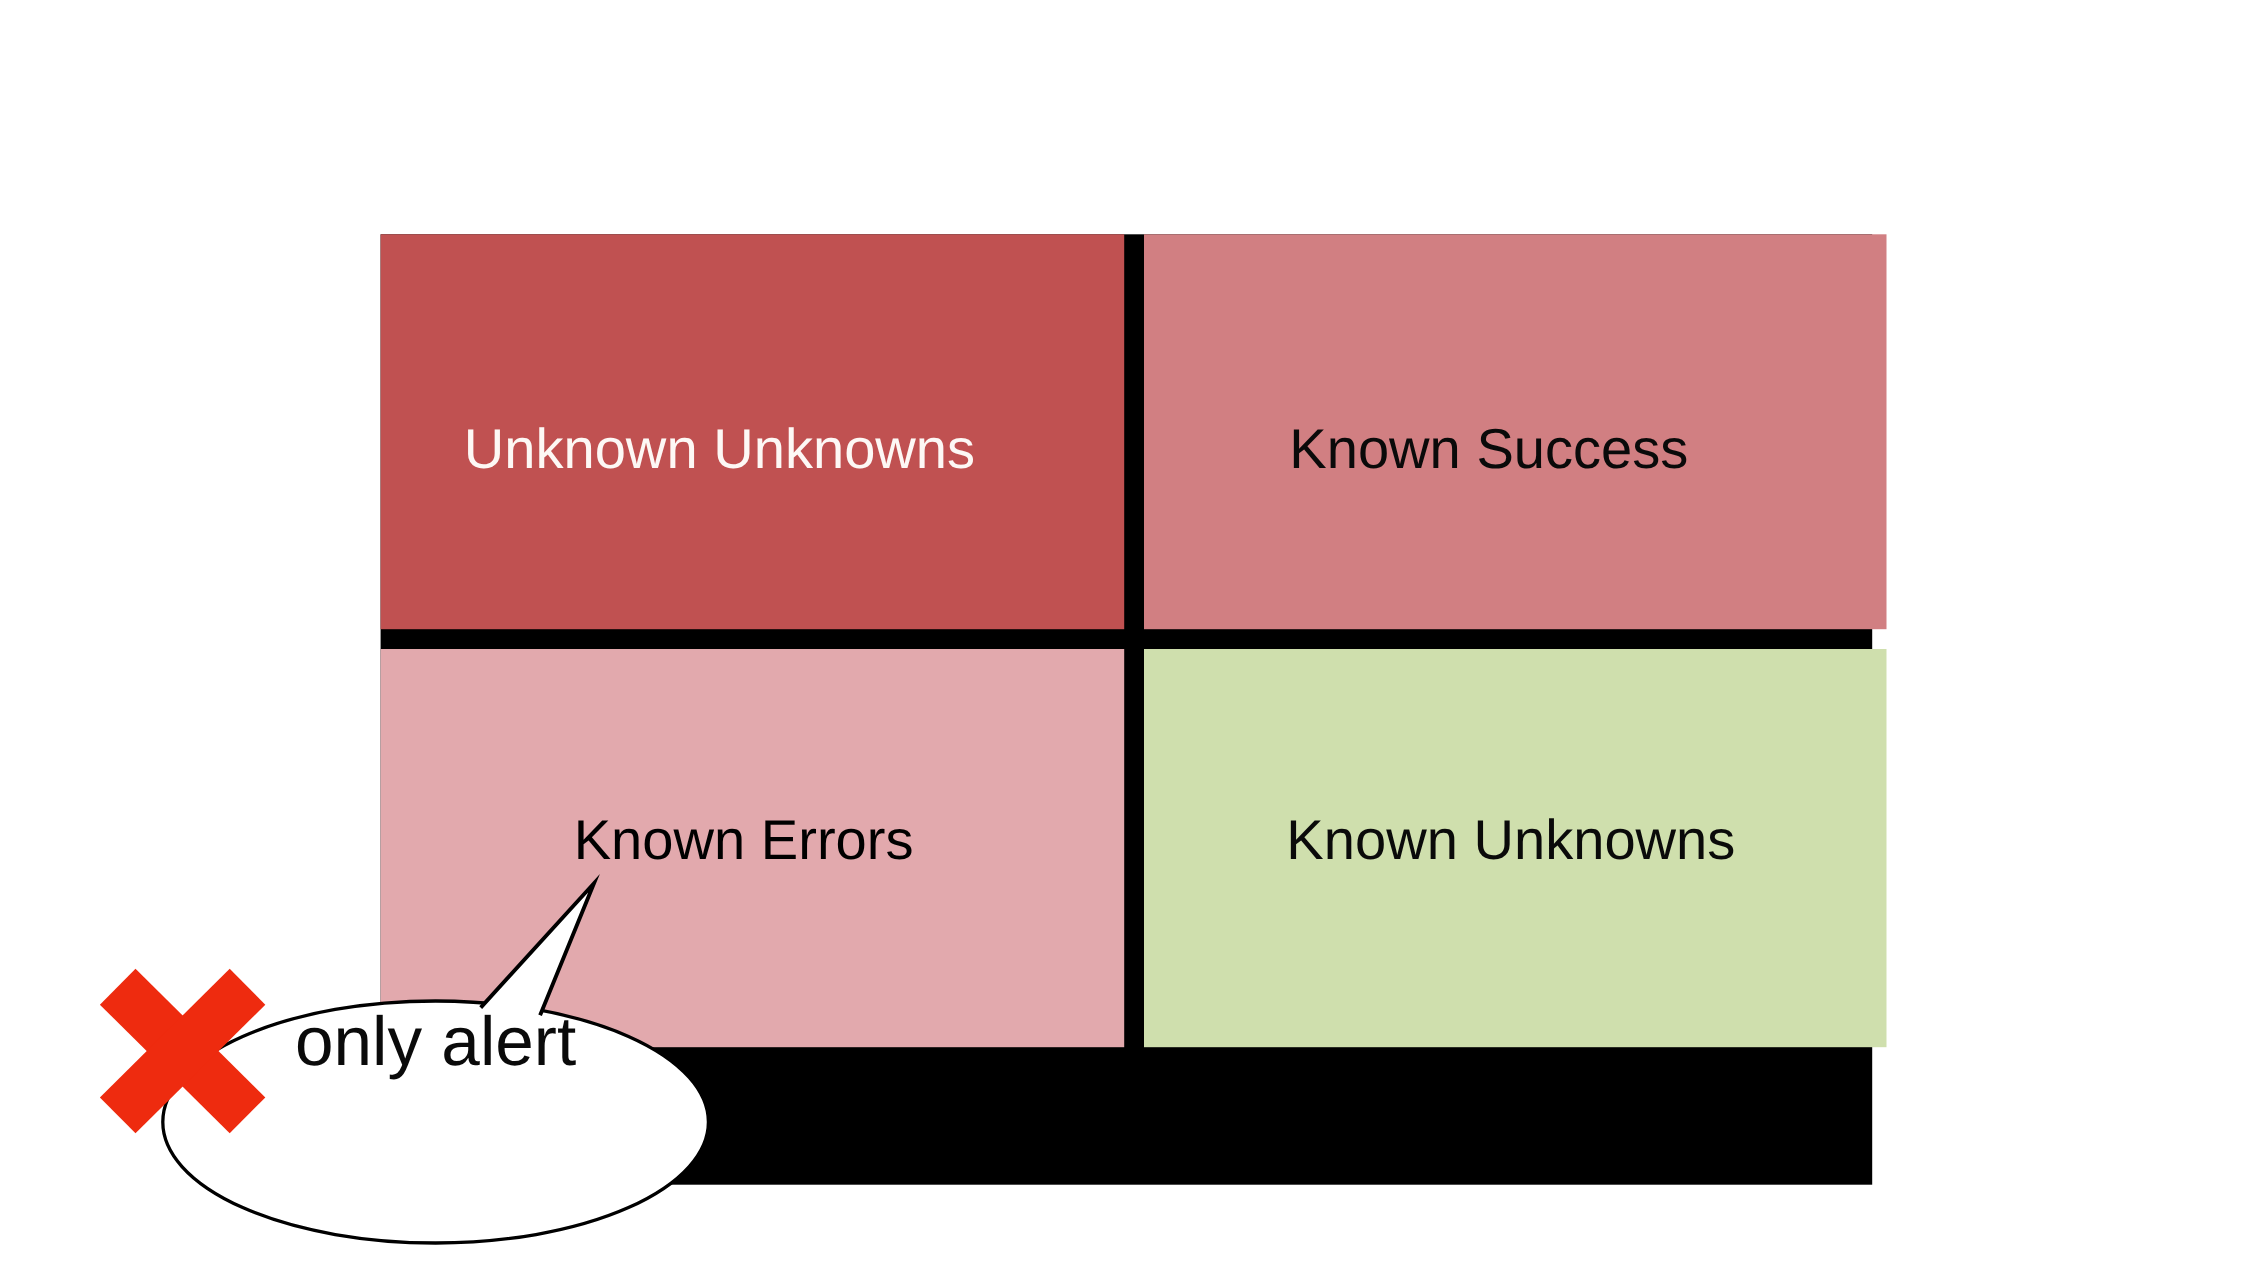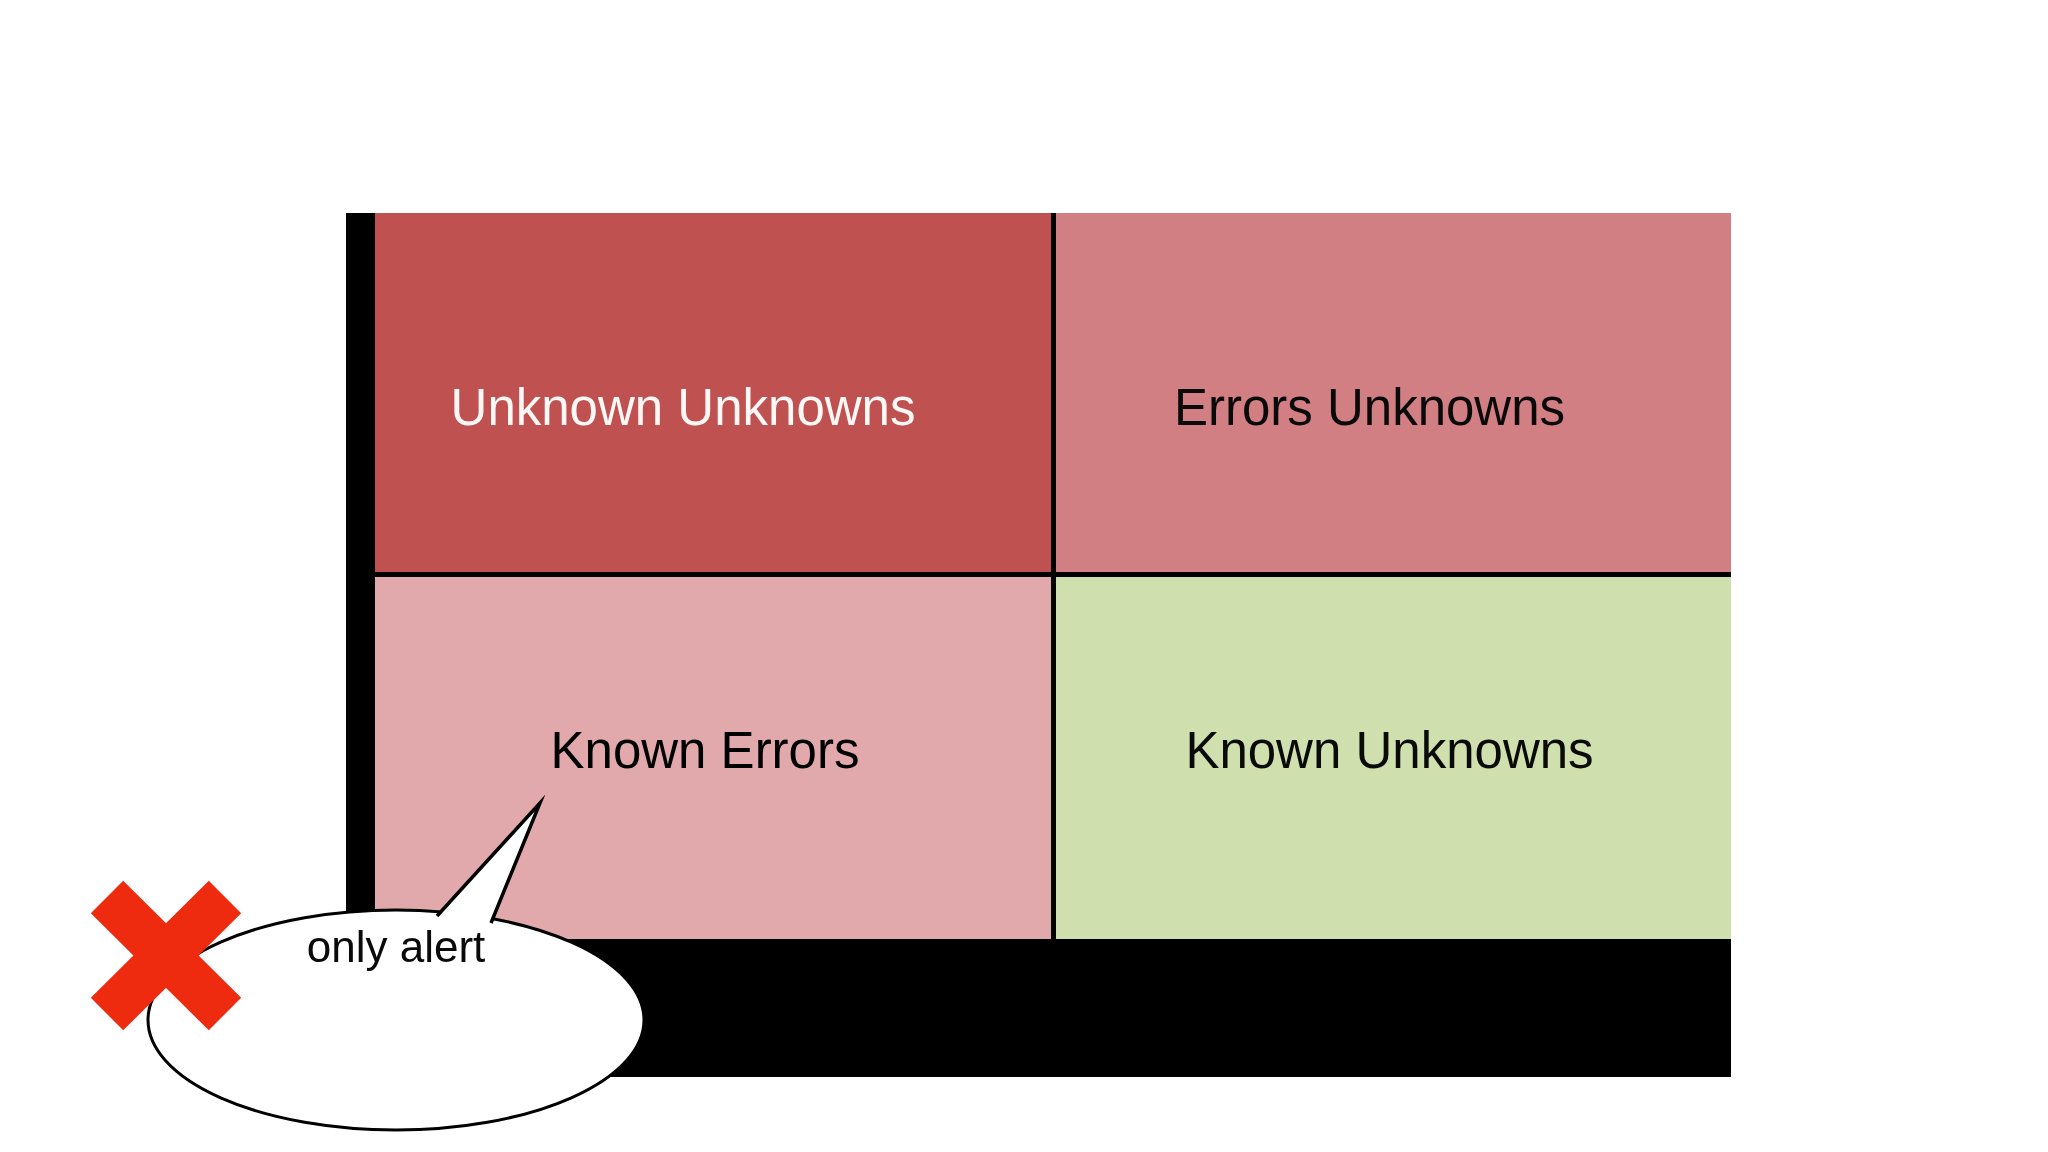--- a/index.html
+++ b/index.html
@@ -13,23 +13,22 @@
   }
   .grid {
     position: absolute;
     left: 346px;
     top: 213px;
     width: 1356px;
     height: 864px;
     display: grid;
     grid-template-columns: 676px 675px;
     grid-template-rows: 359px 362px;
-    gap: 5px;
+    gap: 18px;
     background: #000000;
-    padding-left: 29px;
   }
   .quadrant {
     display: flex;
     align-items: center;
     justify-content: center;
     font-size: 51px;
     overflow: hidden;
   }
   .q0 .label { transform: translate(-30px, 15px); }
   .q1 .label { transform: translate(-24px, 15px); }
@@ -53,38 +52,38 @@
   .bubble-tail { stroke-width: 3.5px; stroke-miterlimit: 12; }
   .x-marker { stroke: #ee2b0f; }
   .x-marker line { stroke-width: 46px; stroke-linecap: butt; }
 
   .bubble-text {
     position: absolute;
     left: 146px;
     top: 907px;
     width: 500px;
     text-align: center;
-    font-size: 44px;
+    font-size: 63px;
     line-height: 80px;
     color: #0a0a0a;
   }
 </style>
 </head>
 <body>
 
 <div class="stage" style="background-color: rgb(255, 255, 255);">
 
   <div class="grid" style="background-color: rgb(0, 0, 0);">
 
     <div class="quadrant q0" style="background-color: rgb(192, 81, 81);">
       <span class="label" style="color: rgb(253, 248, 245);">Unknown Unknowns</span>
     </div>
 
     <div class="quadrant q1" style="background-color: rgb(209, 127, 130);">
-      <span class="label" style="color: rgb(10, 10, 10);">Errors Unknowns</span>
+      <span class="label" style="color: rgb(10, 10, 10);">Known Success</span>
     </div>
 
     <div class="quadrant q2" style="background-color: rgb(226, 169, 173);">
       <span class="label" style="color: #000000;">Known Errors</span>
     </div>
 
     <div class="quadrant q3" style="background-color: rgb(207, 223, 173);">
       <span class="label" style="color: rgb(10, 10, 10);">Known Unknowns</span>
     </div>
 

